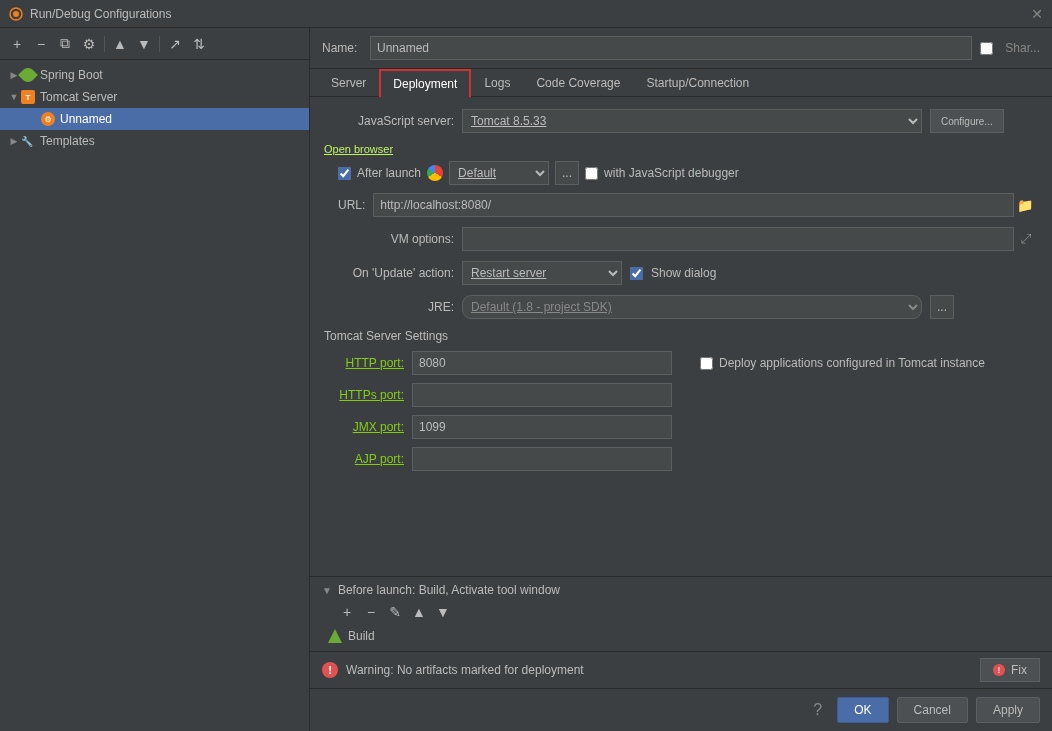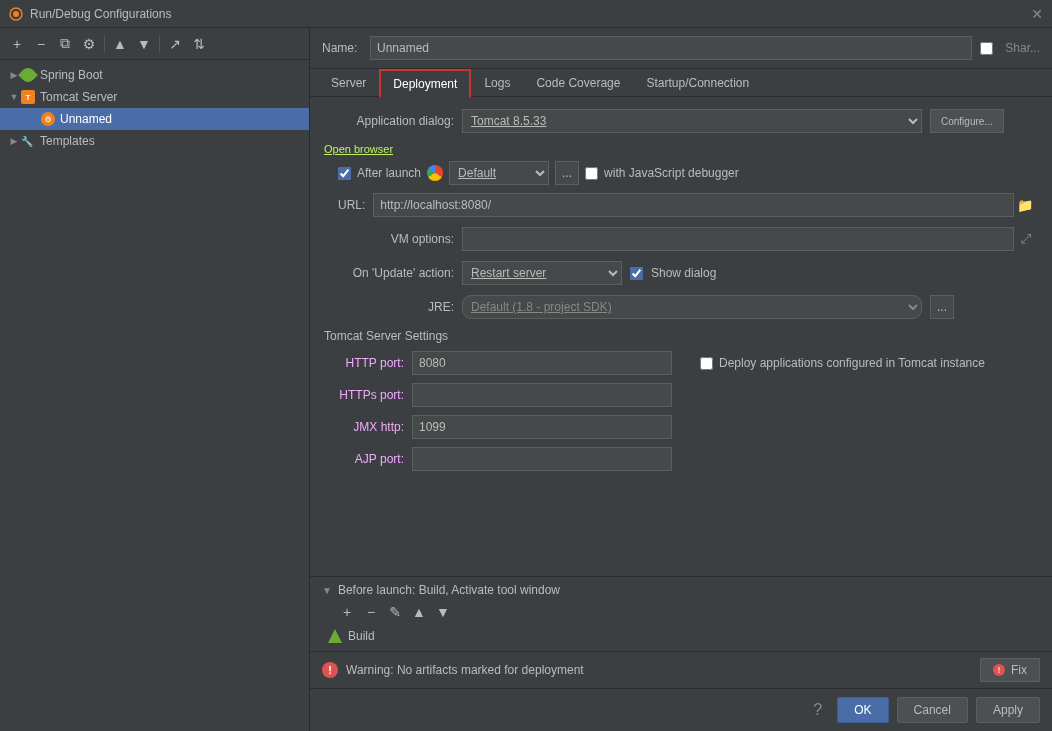--- a/index.html
+++ b/index.html
@@ -451,21 +451,22 @@
 
     .port-row {
       display: flex;
       align-items: center;
       margin-bottom: 8px;
       gap: 8px;
     }
     .port-label {
       min-width: 80px;
       text-align: right;
-      color: #f0abfc;
+      color: #84cc16;
+      text-decoration: underline;
     }
     .port-input {
       width: 260px;
       height: 24px;
       background: #45494a;
       border: 1px solid #5c5f60;
       color: #bbbbbb;
       padding: 0 6px;
       font-size: 12px;
       outline: none;
@@ -570,21 +571,21 @@
         <span>Code Coverage</span>
       </div>
       <div class="tab">
         <span>Startup/Connection</span>
       </div>
     </div>
 
     <div class="content-area">
 
       <div class="form-row">
-        <span class="form-label">Application dialog:</span>
+        <span class="form-label">JavaScript server:</span>
         <select class="select-field">
           <option>Tomcat 8.5.33</option>
         </select>
         <button class="configure-btn">Configure...</button>
       </div>
 
       <div class="section-label">Open browser</div>
 
       <div class="checkbox-row">
         <input type="checkbox" checked="" style="">
@@ -642,21 +643,21 @@
             <span>Deploy applications configured in Tomcat instance</span>
           </div>
         </div>
 
         <div class="port-row">
           <span class="port-label">HTTPs port:</span>
           <input class="port-input" type="text" value="" style="">
         </div>
 
         <div class="port-row">
-          <span class="port-label">JMX http:</span>
+          <span class="port-label">JMX port:</span>
           <input class="port-input" type="text" value="1099" style="">
         </div>
 
         <div class="port-row">
           <span class="port-label">AJP port:</span>
           <input class="port-input" type="text" value="" style="">
         </div>
       </div>
 
     </div>

